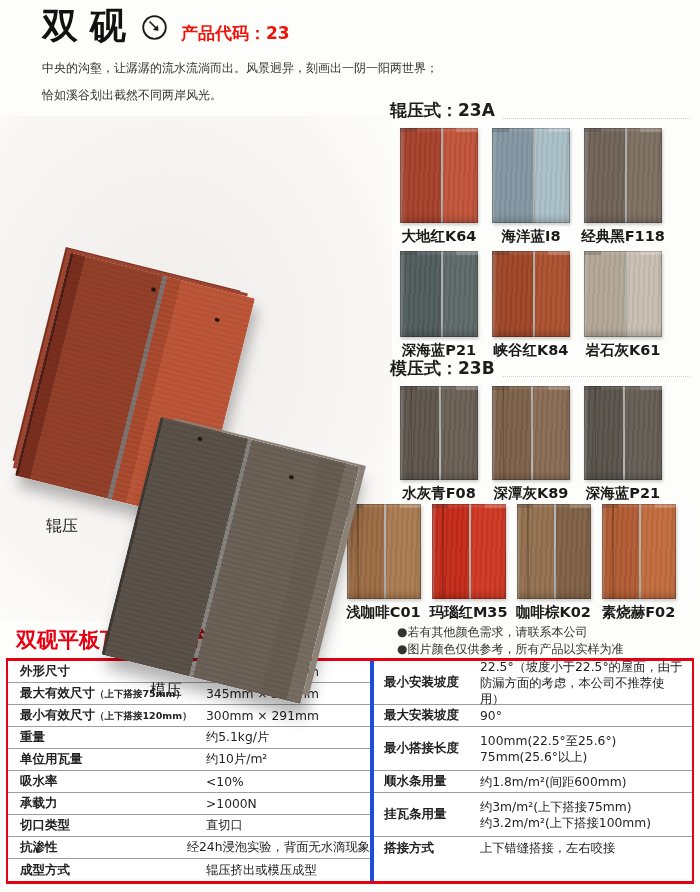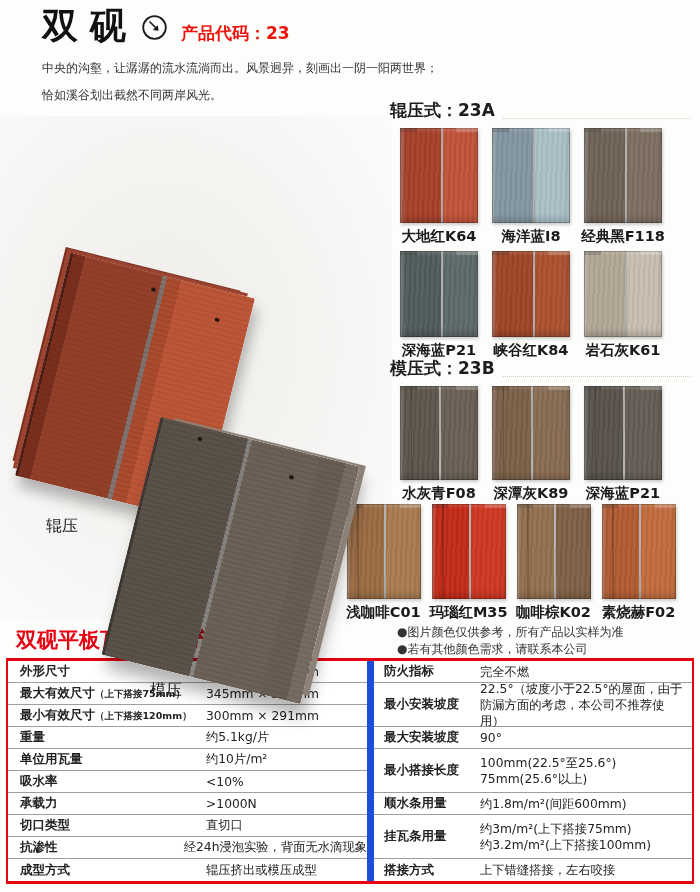--- a/index.html
+++ b/index.html
@@ -68,21 +68,21 @@
   #row-b2{left:341px;top:504px;}  #row-b2 .tile-swatch{height:95px;width:74px;}
   .swatch-label{margin-top:4px;font-size:14.5px;font-weight:bold;color:#1a1a1a;white-space:nowrap;}
 
   .notes{position:absolute;left:397px;top:624px;font-size:12px;line-height:17px;color:#333;}
 
   
   .table-title{position:absolute;left:16px;top:626px;font-size:21px;font-weight:bold;color:#e60012;}
   .spec-table{position:absolute;left:6px;top:658px;width:688px;height:226px;box-sizing:border-box;
               border:2px solid #e60012;border-top-width:3px;border-bottom-width:3px;display:flex;
               background:#fff;}
-  .spec-left{width:366px;box-sizing:border-box;border-right:7px solid #1d4ed8;}
+  .spec-left{width:366px;box-sizing:border-box;border-right:4px solid #1d4ed8;}
   .spec-right{flex:1;}
   .lrow,.rrow{box-sizing:border-box;border-bottom:1px solid #9e9e9e;}
   .lrow{display:flex;align-items:center;height:22px;}
   .spec-left .lrow:last-child,.spec-right .rrow:last-child{border-bottom:none;}
   .lbl{width:186px;padding-left:12px;font-size:12.5px;font-weight:bold;color:#222;white-space:nowrap;}
   .lbl .note{font-size:9.5px;}
   .val{font-size:12.3px;color:#222;white-space:nowrap;}
   .rrow{display:flex;}
   .rrow.h1{height:22px;} .rrow.h2{height:44px;}
   .rlbl{width:96px;padding-left:10px;font-size:12.5px;font-weight:bold;color:#222;
@@ -186,22 +186,22 @@
       <div class="tile-swatch style-b" style="--cl: #92704f; --cr: #7f6045;"></div>
       <div class="swatch-label">咖啡棕K02</div>
     </div>
     <div class="cell">
       <div class="tile-swatch style-b" style="--cl: #b15b33; --cr: #c16b3d;"></div>
       <div class="swatch-label">素烧赫F02</div>
     </div>
   </div>
 
   <div class="notes">
+    <div>●若有其他颜色需求，请联系本公司</div>
     <div>●图片颜色仅供参考，所有产品以实样为准</div>
-    <div>●若有其他颜色需求，请联系本公司</div>
   </div>
 
   <div class="table-title">双砚平板瓦（23）产品参数</div>
 
   <div class="spec-table">
     <div class="spec-left">
       <div class="lrow">
         <div class="lbl"><span>外形尺寸</span><span class="note"></span></div>
         <div class="val">420mm × 332mm</div>
       </div>
@@ -237,26 +237,20 @@
         <div class="lbl"><span>抗渗性</span></div>
         <div class="val">经24h浸泡实验，背面无水滴现象</div>
       </div>
       <div class="lrow">
         <div class="lbl"><span>成型方式</span></div>
         <div class="val">辊压挤出或模压成型</div>
       </div>
     </div>
 
     <div class="spec-right">
-      <div class="rrow h1">
-        <div class="rlbl">防火指标</div>
-        <div class="rvals">
-            <div>完全不燃</div>
-          </div>
-      </div>
       <div class="rrow h2">
         <div class="rlbl">最小安装坡度</div>
         <div class="rvals">
             <div>22.5°（坡度小于22.5°的屋面，由于防漏方面的考虑，本公司不推荐使用）</div>
           </div>
       </div>
       <div class="rrow h1">
         <div class="rlbl">最大安装坡度</div>
         <div class="rvals">
             <div>90°</div>

